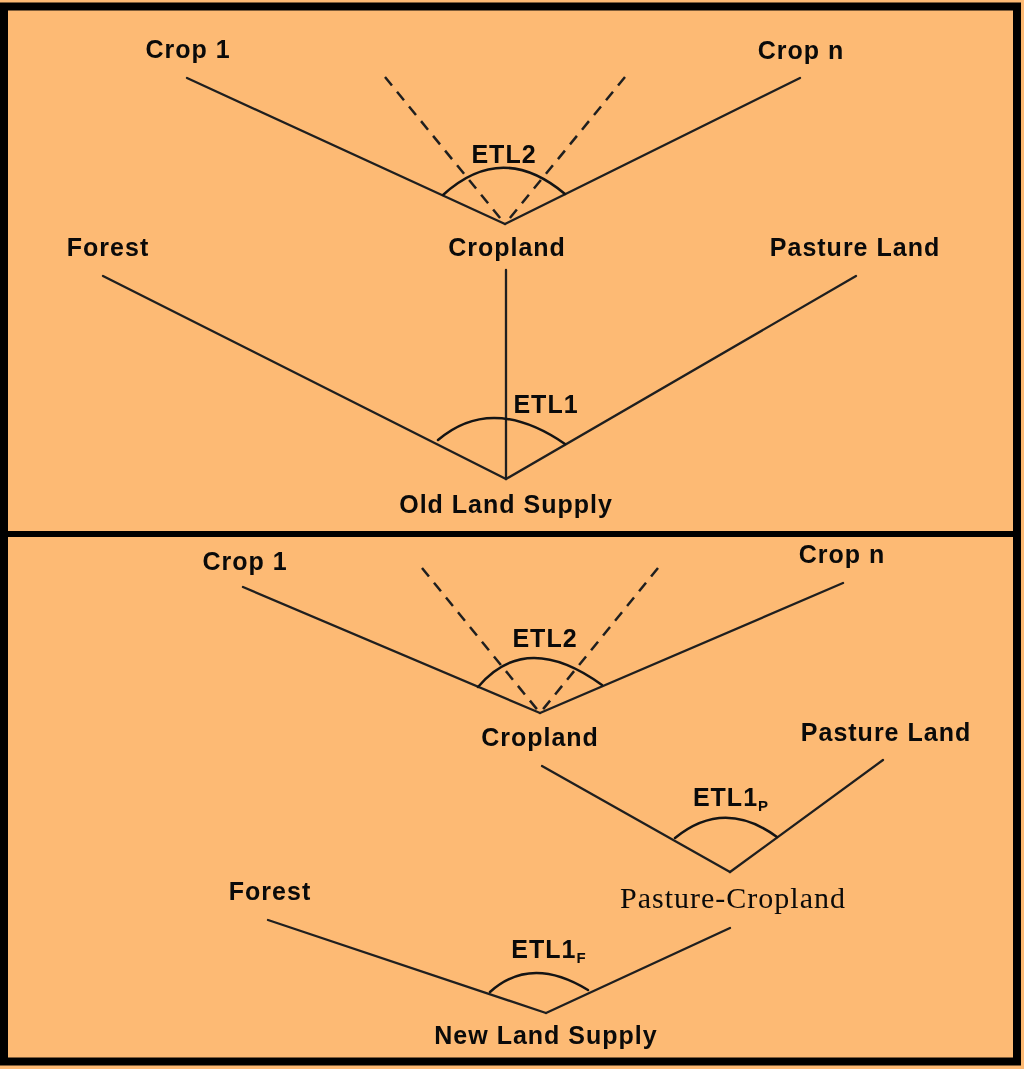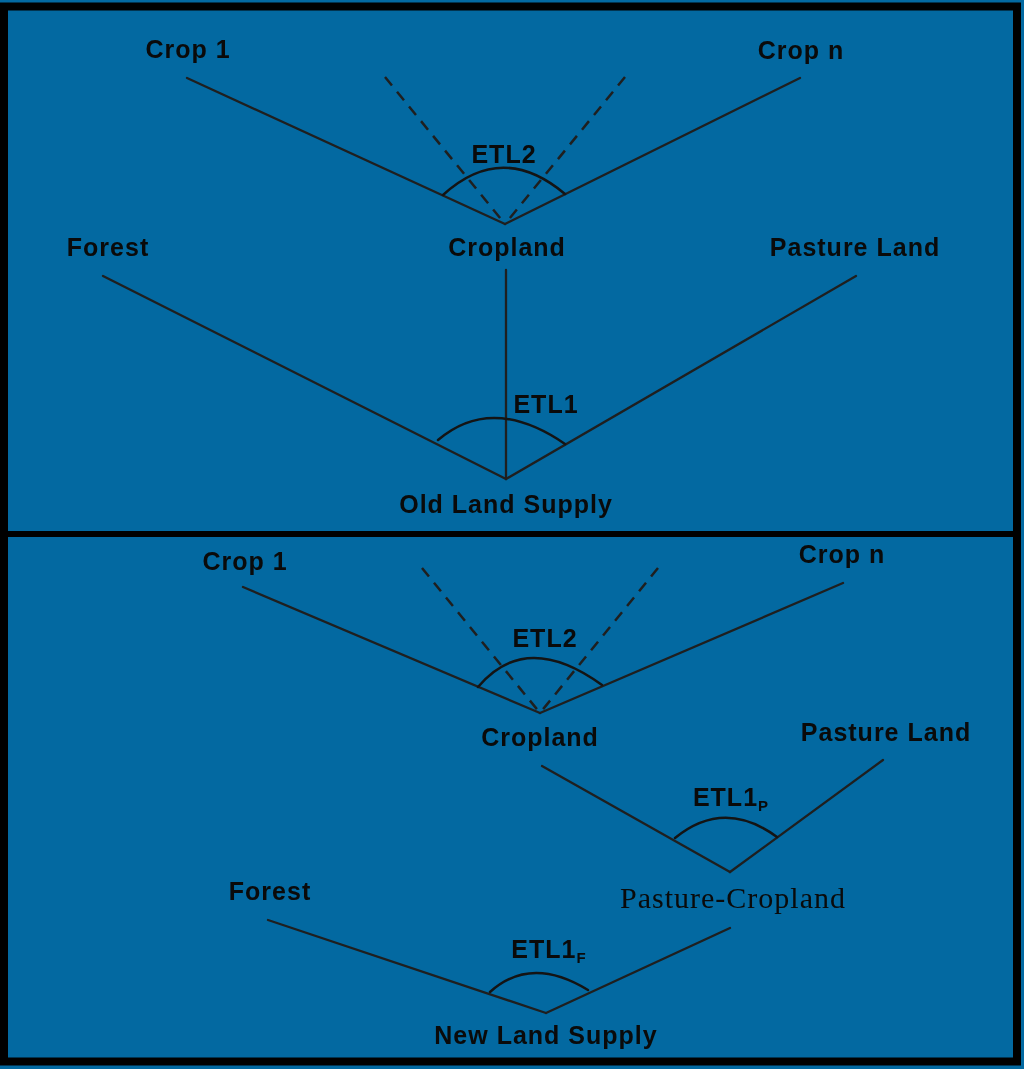--- a/index.html
+++ b/index.html
@@ -1,16 +1,16 @@
 <!DOCTYPE html>
 <html><head>
 <meta charset="utf-8">
 <style>
   html,body{margin:0;padding:0;background:#ffffff;}
-  .figure{width:1024px;height:1069px;position:relative;background:#0369a1;}
+  .figure{width:1024px;height:1069px;position:relative;background:#fdba74;}
   svg{display:block;}
   .lbl{
     font-family:"Liberation Sans","DejaVu Sans",sans-serif;
     font-weight:bold;
     font-size:25px;
     letter-spacing:1px;
     fill:#0a0a0a;
   }
   .lbl .sub{font-size:15px;}
   .serif-lbl{

